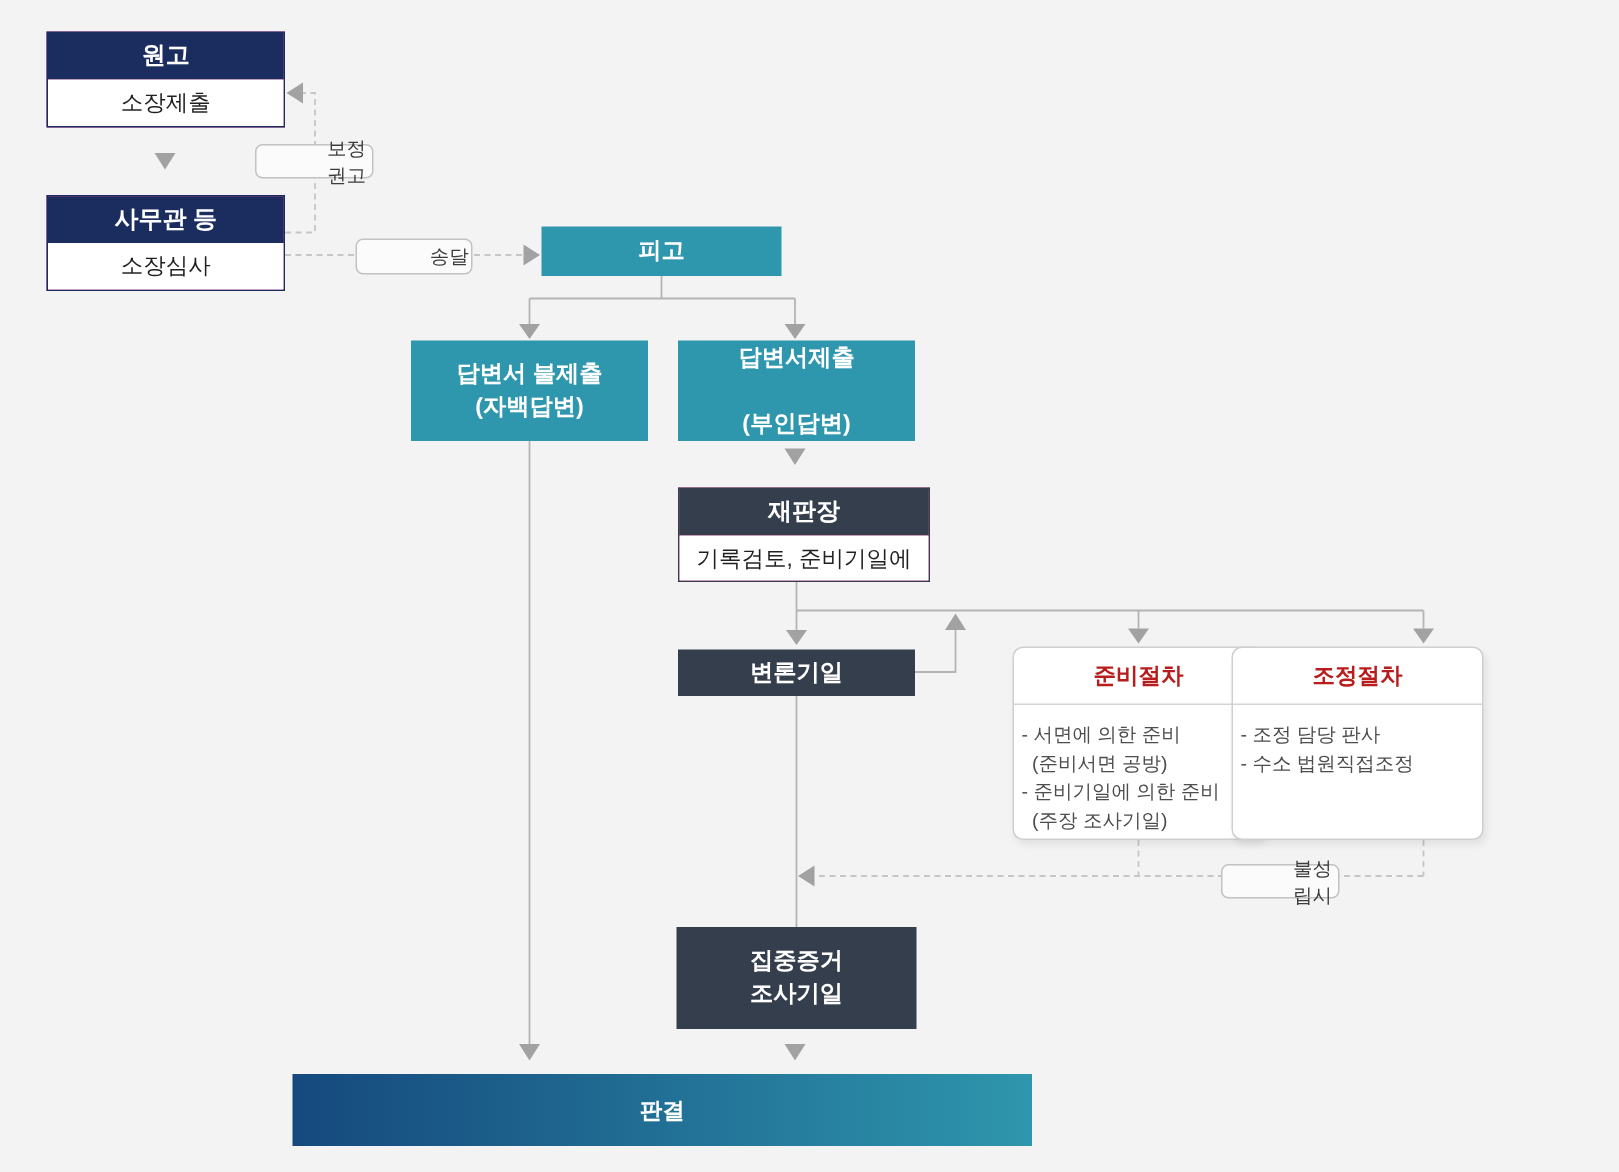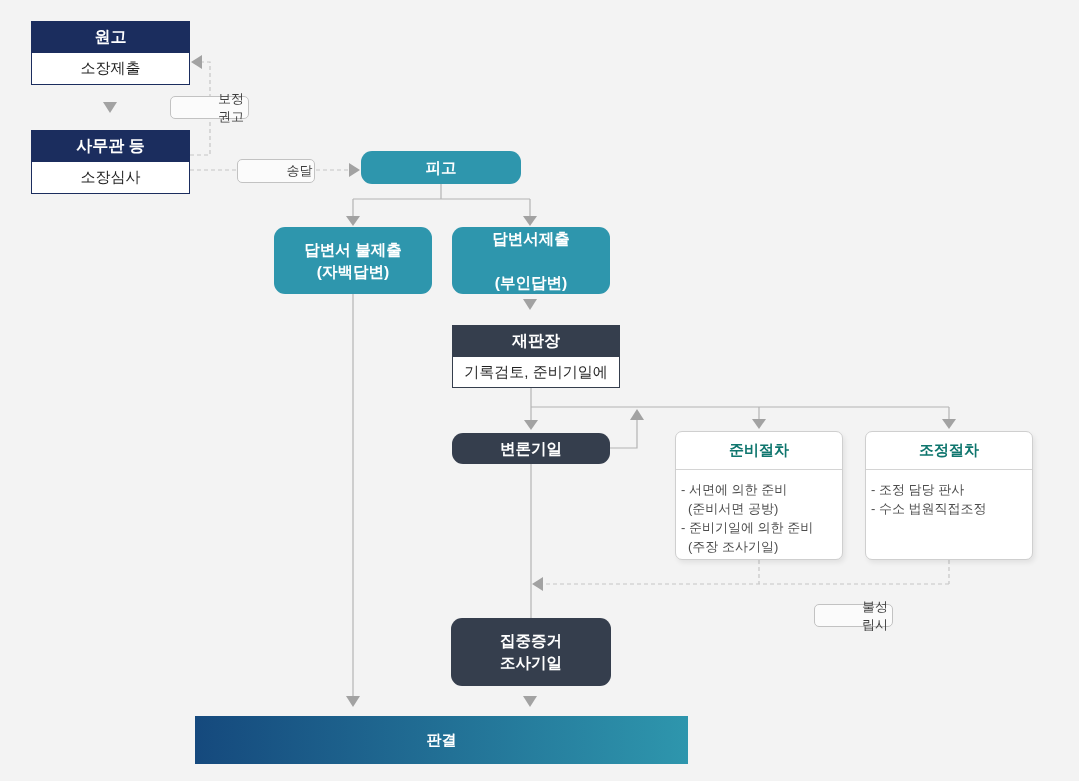--- a/index.html
+++ b/index.html
@@ -48,21 +48,20 @@
   .split-box.slate .hd { background: #353e4d; }
 
   
   .solid-box {
     position: absolute;
     color: #ffffff;
     font-weight: bold;
     display: flex; flex-direction: column;
     align-items: center; justify-content: center;
     line-height: 1.4;
-    border-radius: 11px;
   }
   .teal { background: #2e96ad; font-size: 15.5px; }
   .slate-fill { background: #353e4d; font-size: 15.5px; }
 
   
   .tag {
     position: absolute;
     background: #fbfbfb;
     border: 1px solid #c2c2c2;
     border-radius: 5px;
@@ -78,21 +77,21 @@
     height: 129px;
     background: #ffffff;
     border: 1px solid #cfcfcf;
     border-radius: 7px;
     box-shadow: 2px 3px 5px rgba(0,0,0,0.07);
   }
   .panel .panel-title {
     height: 38px;
     border-bottom: 1px solid #d4d4d4;
     display: flex; align-items: center; justify-content: center;
-    font-size: 15px; font-weight: bold; color: #0f766e;
+    font-size: 15px; font-weight: bold; color: #b91c1c;
   }
   .panel .panel-body {
     padding: 11px 6px 0 5px;
     color: #4d4d4d;
     font-size: 13px;
     line-height: 1.45;
   }
   .panel .panel-body .indent { padding-left: 7px; }
 
   
@@ -183,29 +182,29 @@
   <div class="panel" style="left:675px; top:431px;">
     <div class="panel-title">준비절차</div>
     <div class="panel-body">
       <div>- 서면에 의한 준비</div>
       <div class="indent">(준비서면 공방)</div>
       <div>- 준비기일에 의한 준비</div>
       <div class="indent">(주장 조사기일)</div>
     </div>
   </div>
 
-  <div class="panel" style="left:865px; top:431px;">
+  <div class="panel" style="left:821px; top:431px;">
     <div class="panel-title">조정절차</div>
     <div class="panel-body">
       <div>- 조정 담당 판사</div>
       <div>- 수소 법원직접조정</div>
     </div>
   </div>
 
-  <div class="tag" style="left:814px; top:576px; width:79px; height:23px;margin-top:28px;">불성립시</div>
+  <div class="tag" style="left:814px; top:576px; width:79px; height:23px;">불성립시</div>
 
   <div class="solid-box slate-fill" style="left:451px; top:618px; width:160px; height:68px;">
     <div>집중증거</div>
     <div>조사기일</div>
   </div>
 
   <div class="gradient-bar">판결</div>
 
 </div>
 

